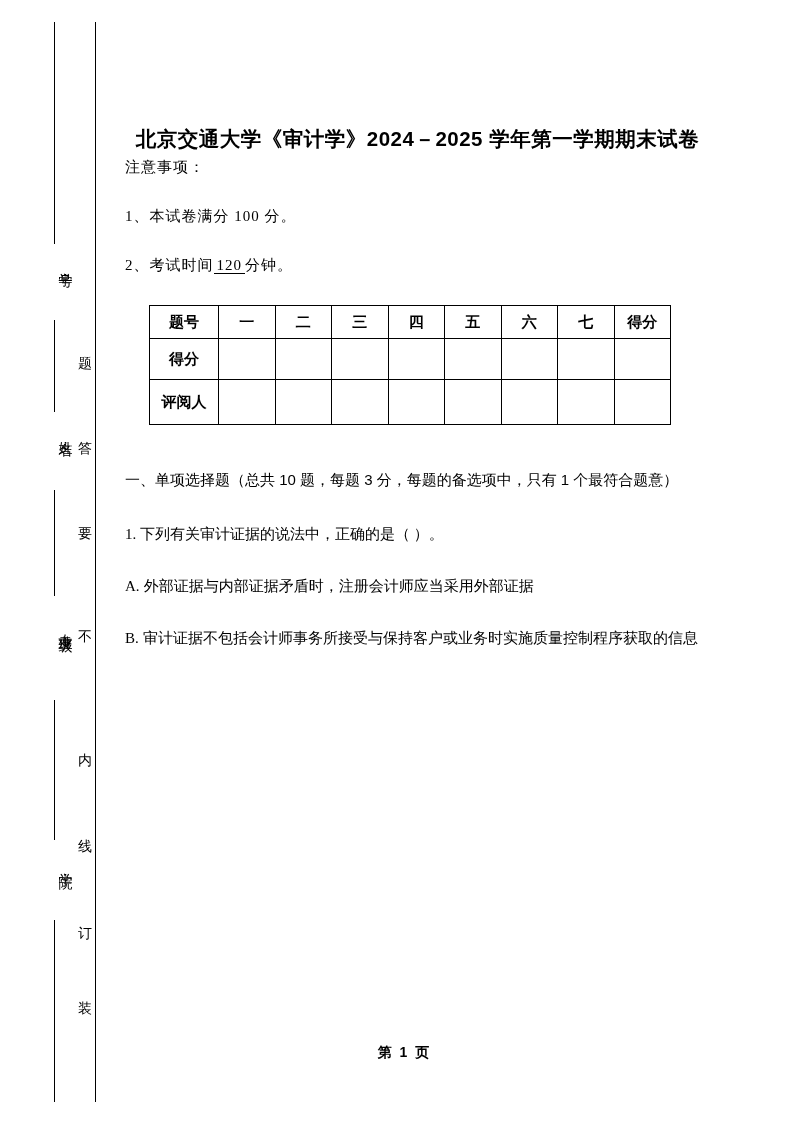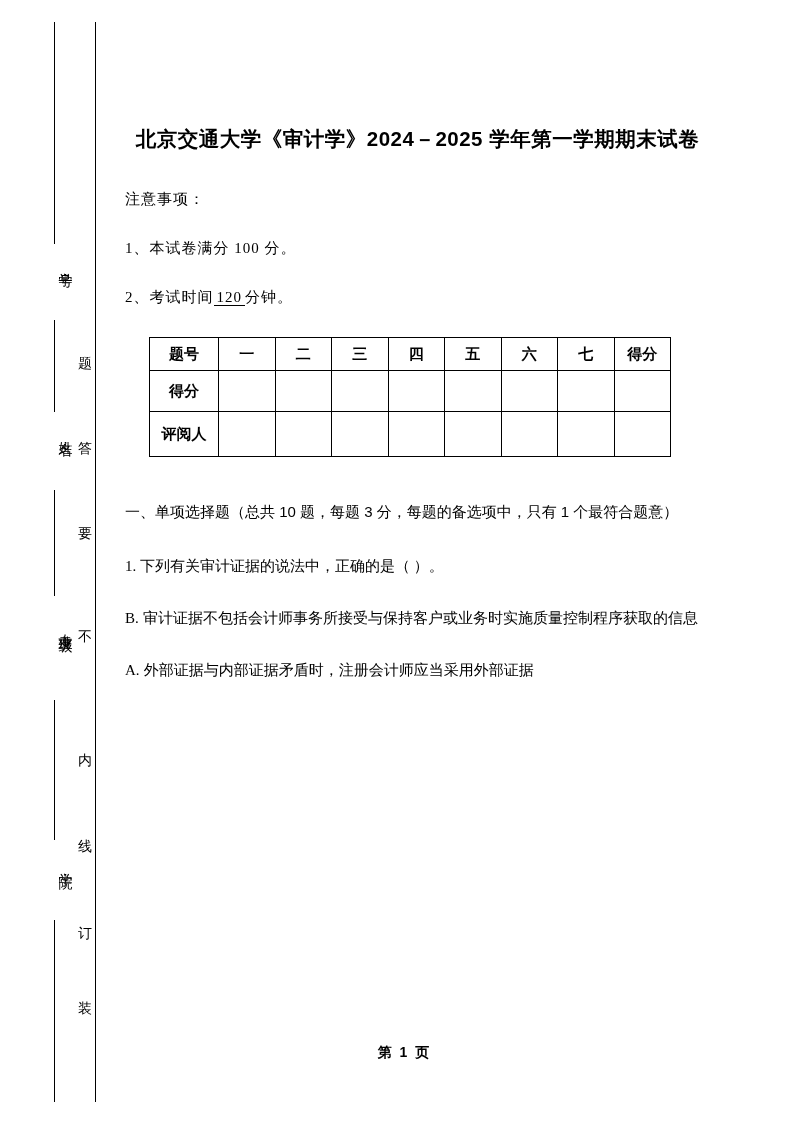--- a/index.html
+++ b/index.html
@@ -102,21 +102,20 @@
   .info-line .blank {
     display: inline-block;
     border-bottom: 1.5px solid #000;
     width: 88px;
     vertical-align: -2px;
     margin: 0 4px 0 2px;
   }
   .info-line .gap { display: inline-block; width: 18px; }
 
   .note-head {
-    margin-top: 32px;
     font-size: 15px;
     letter-spacing: 1px;
   }
   .note-item {
     margin-top: 30px;
     font-size: 15px;
     letter-spacing: 1px;
   }
   .note-item .filled {
     border-bottom: 1.2px solid #000;
@@ -272,21 +271,21 @@
               <td></td>
             </tr>
         </tbody>
       </table>
     </div>
 
     <div class="section-title">一、单项选择题（总共 10 题，每题 3 分，每题的备选项中，只有 1 个最符合题意）</div>
 
     <div id="questions">
         <div class="question"><span class="qnum">1.</span> <span>下列有关审计证据的说法中，正确的是（   ）。</span></div>
+        <div class="option"><span class="olabel">A.</span> <span>外部证据与内部证据矛盾时，注册会计师应当采用外部证据</span></div>
         <div class="option"><span class="olabel">B.</span> <span>审计证据不包括会计师事务所接受与保持客户或业务时实施质量控制程序获取的信息</span></div>
-        <div class="option"><span class="olabel">A.</span> <span>外部证据与内部证据矛盾时，注册会计师应当采用外部证据</span></div>
       </div>
 
   </div>
 
   <div class="footer">第 1 页</div>
 
 </div>
 
 </body></html>

